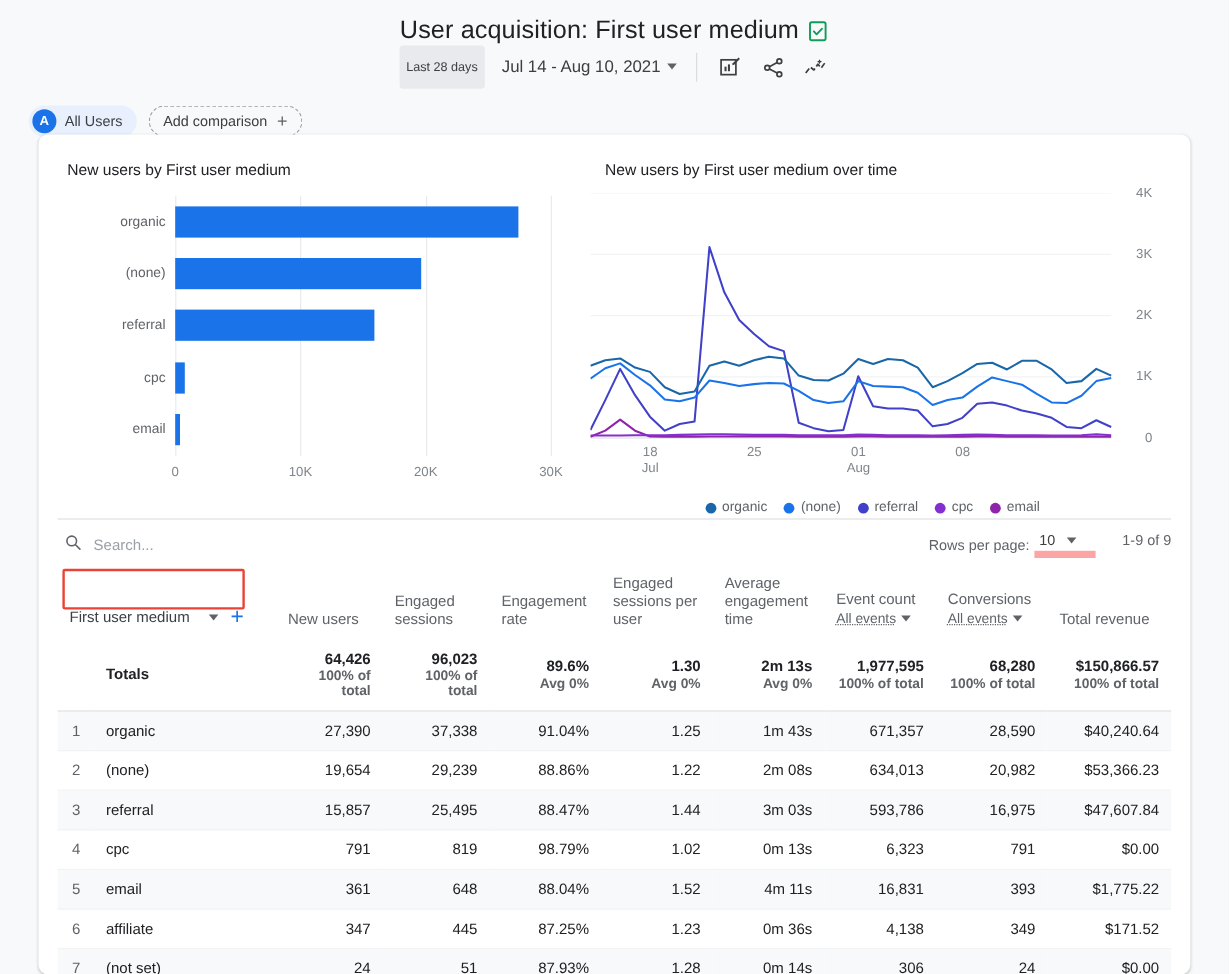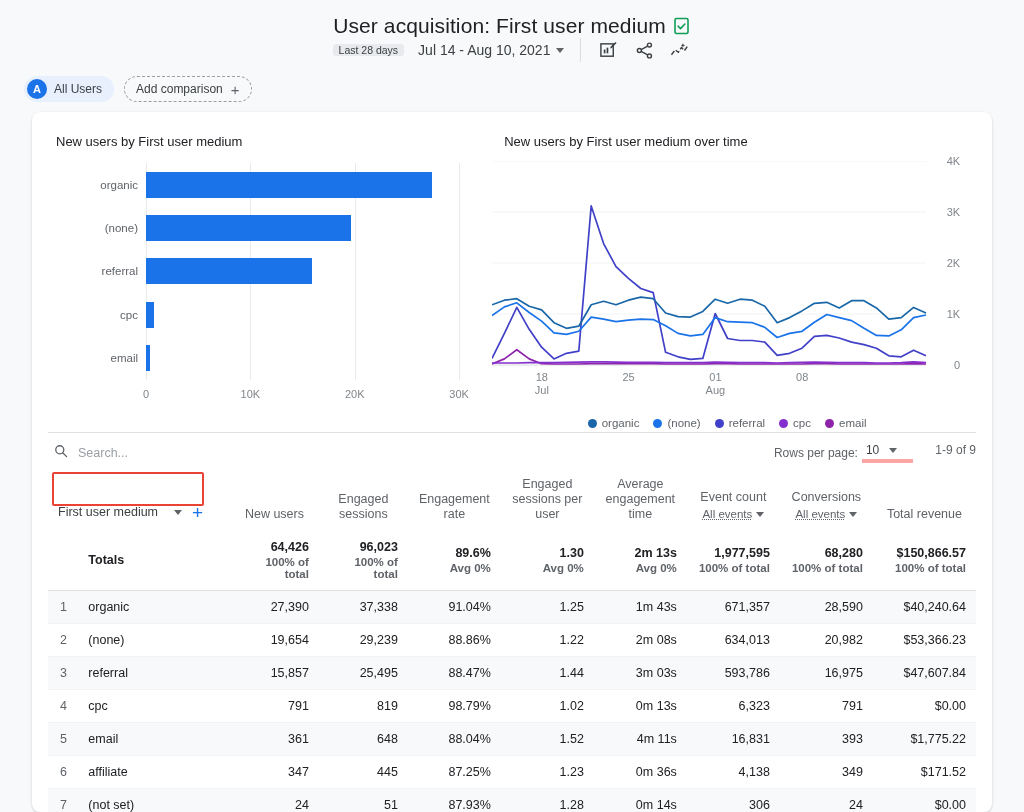--- a/index.html
+++ b/index.html
@@ -15,21 +15,21 @@
 
   
   .header { position: relative; padding: 14px 24px 0 24px; height: 92px; }
   .title-row { display: flex; align-items: center; justify-content: space-between; flex-direction: column; }
   .title-left { display: flex; align-items: center; gap: 8px; }
   .page-title { font-size: 21px; font-weight: 400; color: #202124; letter-spacing: .1px; }
   .sheet-icon { width: 17px; height: 18px; display: inline-block; }
   .title-right { display: flex; align-items: center; gap: 14px; }
   .date-badge {
     background: #e8eaed; color: #3c4043; font-size: 10.5px;
-    padding: 0 6px; border-radius: 3px; white-space: nowrap;
+    padding: 12px 6px; border-radius: 3px; white-space: nowrap;
   }
   .date-range { font-size: 14px; color: #3c4043; white-space: nowrap; }
   .caret { display: inline-block; width: 0; height: 0; margin-left: 6px;
     border-left: 4px solid transparent; border-right: 4px solid transparent;
     border-top: 5px solid #5f6368; vertical-align: middle; }
   .vdiv { width: 1px; height: 24px; background: #dadce0; margin: 0 2px; }
   .hicon { width: 22px; height: 22px; display: inline-flex; align-items: center; justify-content: center; cursor: pointer; }
 
   
   .chip-row { display: flex; align-items: center; gap: 10px; margin-top: 14px; }
@@ -74,27 +74,27 @@
   .legend-dot { width: 9px; height: 9px; border-radius: 50%; }
 
   
   .table-wrap { position: absolute; left: 0; right: 0; top: 320px; padding: 0 16px; }
   .table-top { display: flex; align-items: center; justify-content: space-between;
     border-top: 1px solid #e0e0e0; padding: 10px 0 6px 0; }
   .search-box { display: flex; align-items: center; gap: 10px; padding-left: 6px; text-align: right; }
   .search-ph { font-size: 12.5px; color: #9aa0a6; }
   .pager { display: flex; gap: 22px; font-size: 12px; color: #5f6368; }
   .rpp { display: flex; align-items: center; gap: 4px; }
-  .rpp-val { border-bottom: 4px solid #fca5a5; padding: 0 16px 2px 4px; position: relative; color: #3c4043; }
+  .rpp-val { border-bottom: 6px solid #fca5a5; padding: 0 16px 2px 4px; position: relative; color: #3c4043; }
   .rpp-val .caret { margin-left: 10px; }
 
   table { width: 100%; border-collapse: collapse; table-layout: fixed; }
   th, td { font-weight: 400; font-size: 12.5px; color: #202124; }
   thead th { vertical-align: bottom; padding: 8px 10px 10px 10px; color: #5f6368; font-size: 12.5px;
-    text-align: center; line-height: 15px; }
+    text-align: left; line-height: 15px; }
   th.dim-head { text-align: right; }
   .sub-drop { display: block; font-size: 11.5px; color: #5f6368; margin-top: 2px; }
   .sub-drop u { text-decoration: underline; text-decoration-style: dotted; }
   .sub-drop .caret { border-top-color: #5f6368; margin-left: 4px; }
 
   .dim-head-inner { display: flex; align-items: center; gap: 10px; font-size: 12.5px; color: #3c4043; }
   .dim-plus { color: #1a73e8; font-size: 19px; line-height: 1; font-weight: 300; }
   .redbox { position: absolute; border: 2.5px solid #ea4335; border-radius: 2px; pointer-events: none; }
 
   tbody td { padding: 9px 10px; text-align: right; }

